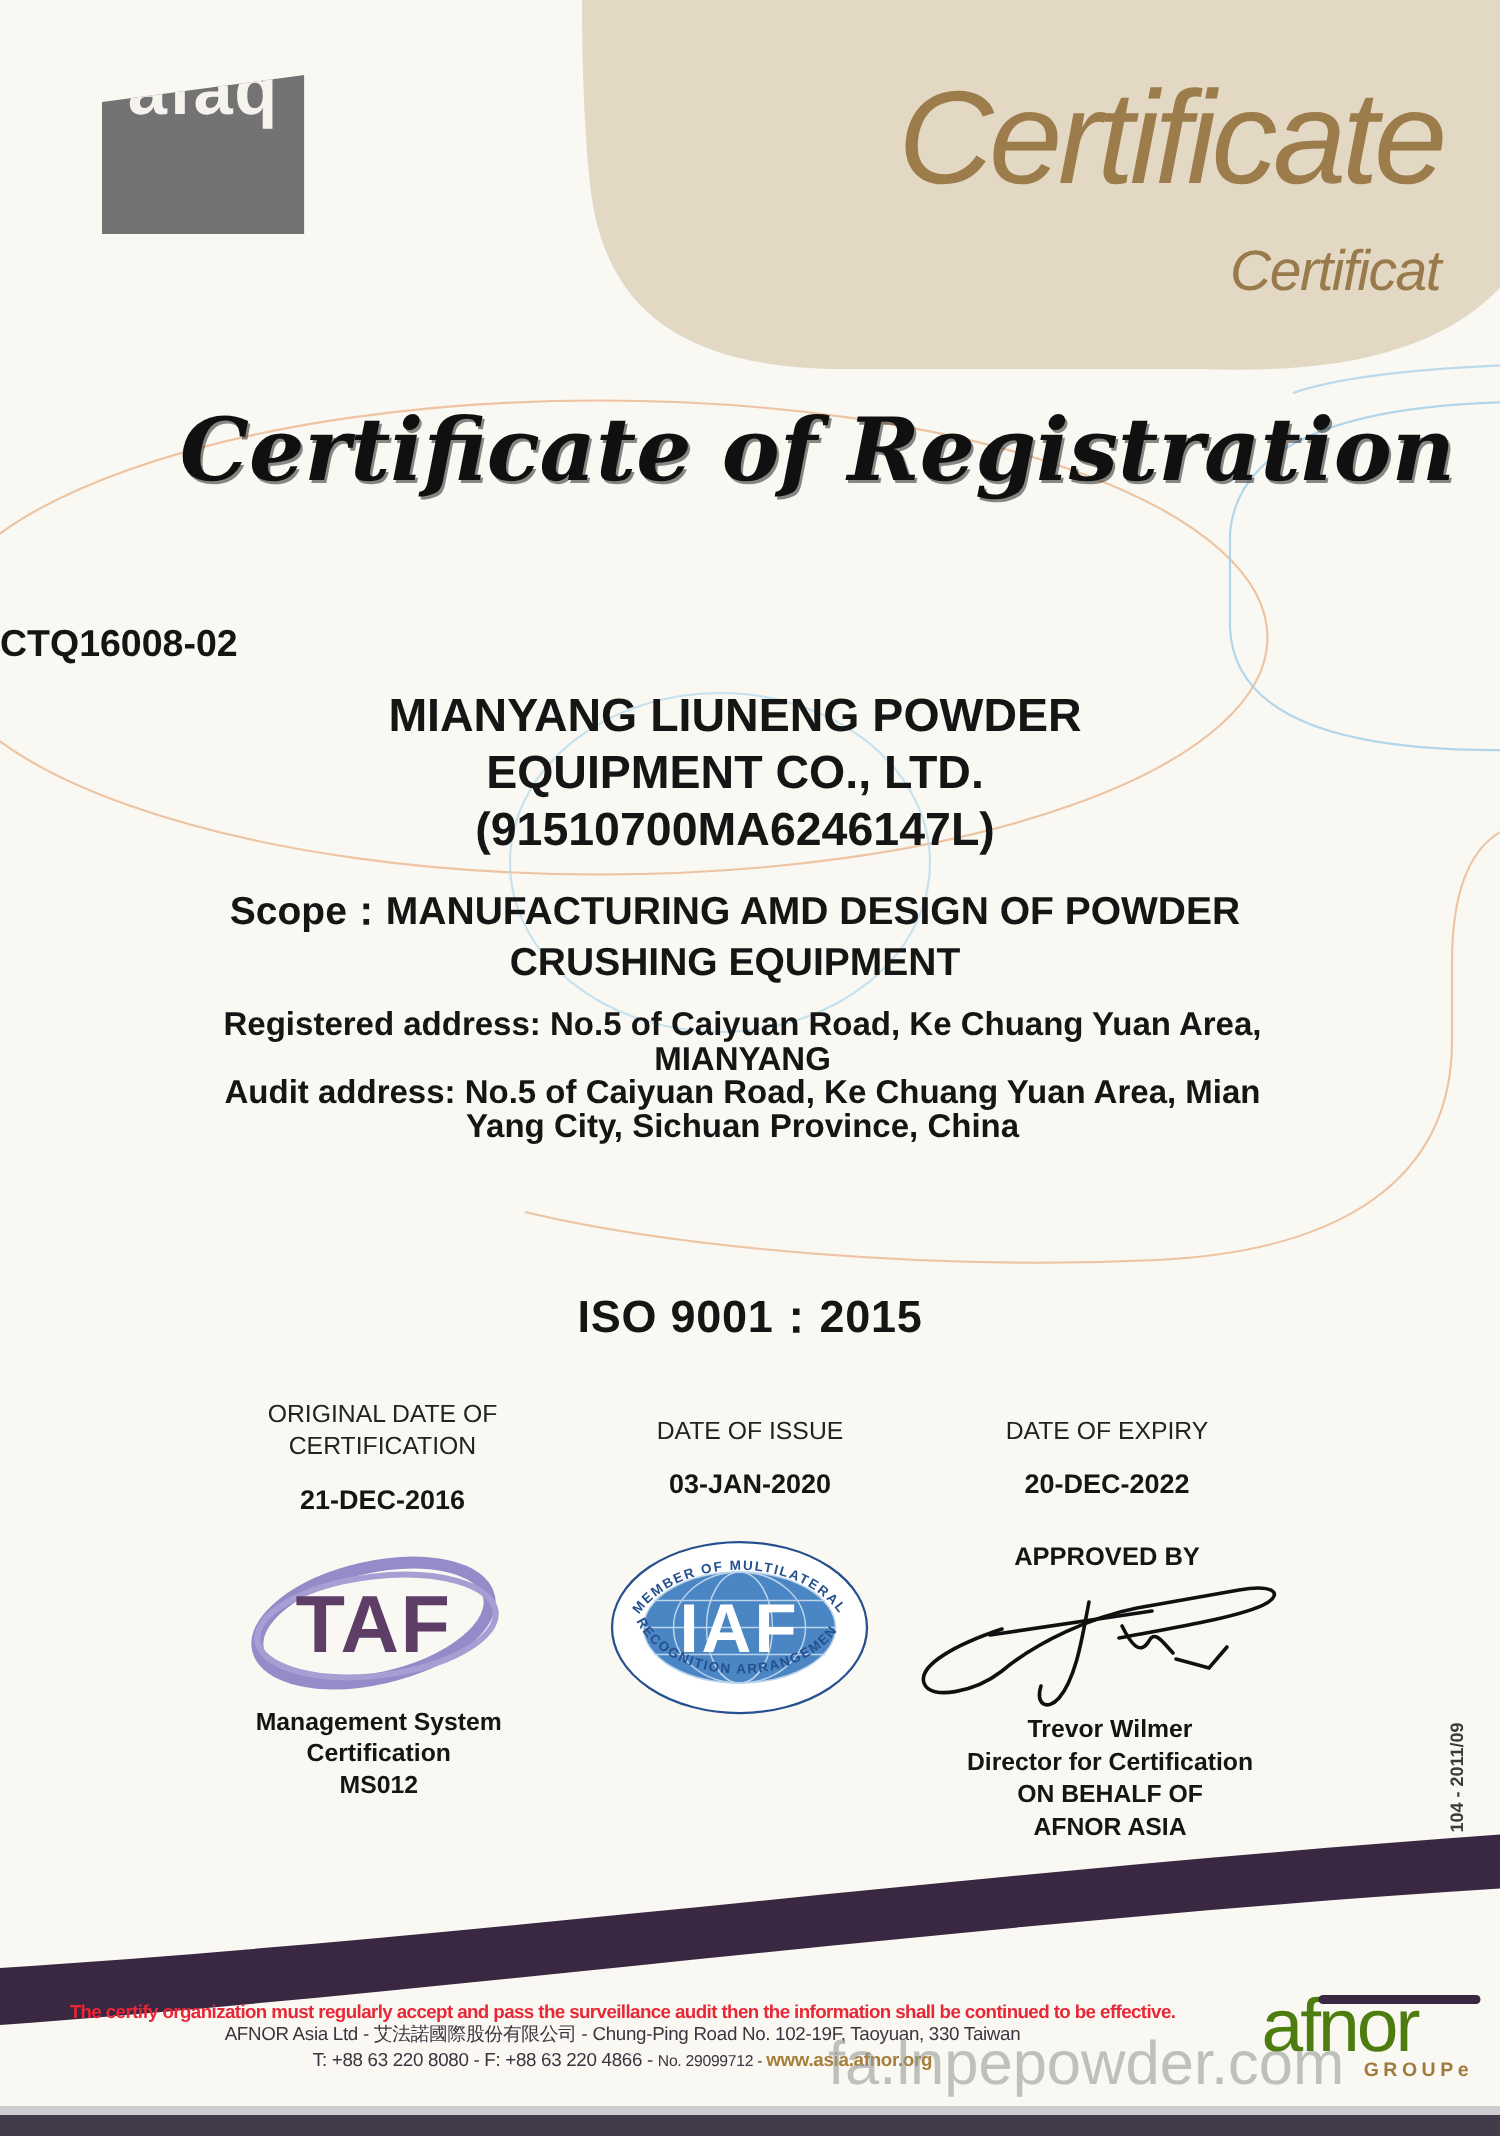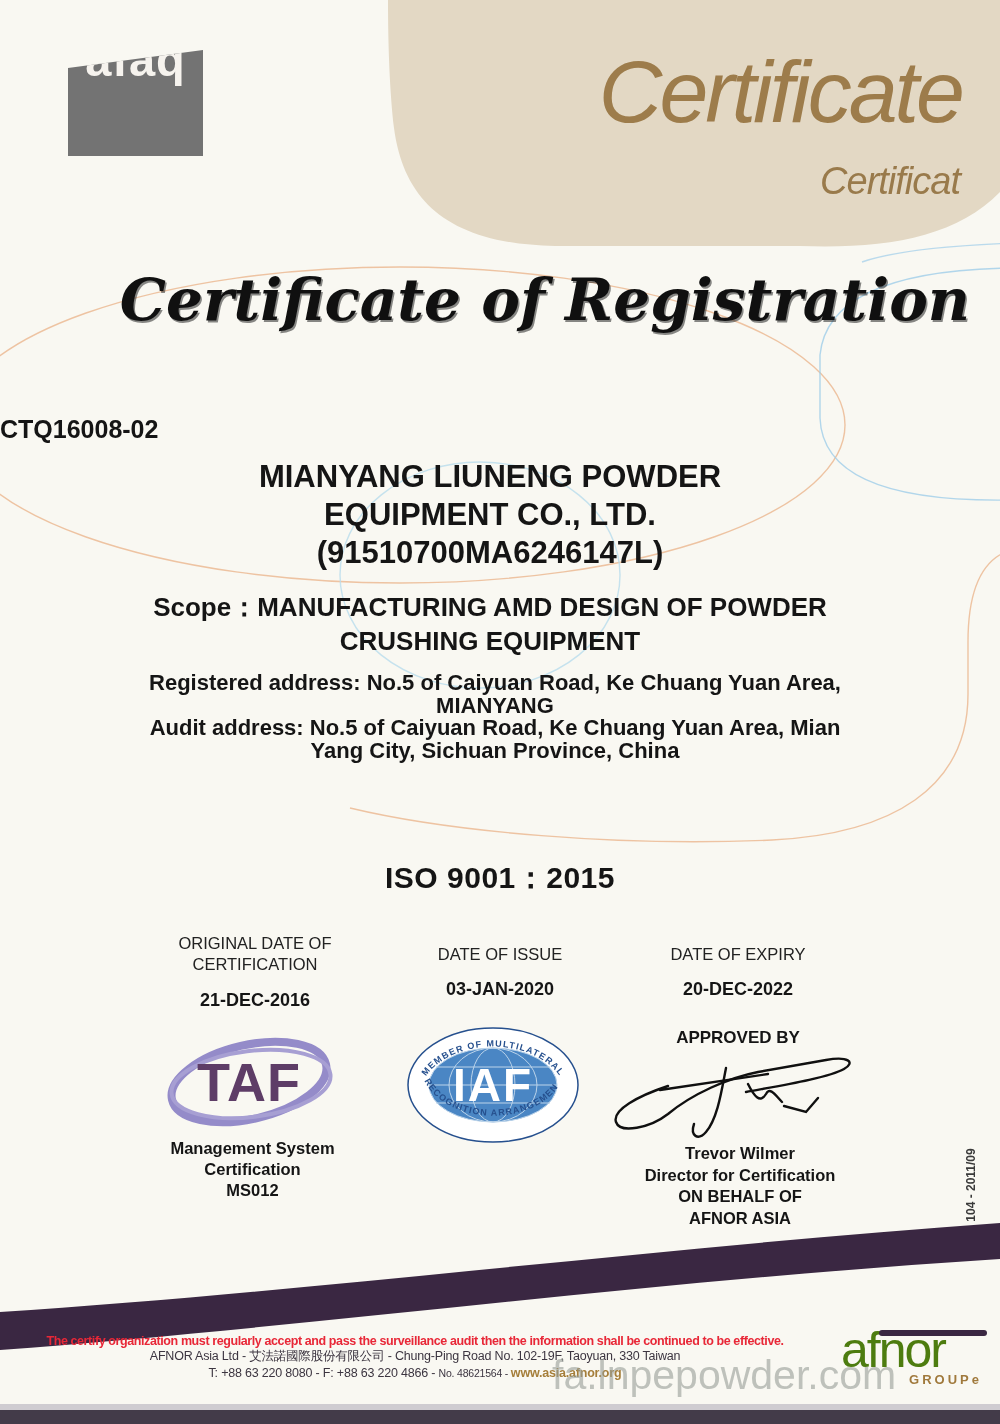--- a/index.html
+++ b/index.html
@@ -197,21 +197,21 @@
     <div>ON BEHALF OF</div>
     <div>AFNOR ASIA</div>
   </div>
 
   <div class="abs side-code">104 - 2011/09</div>
 
   <div class="abs footer">
     <div class="f-red">The certify organization must regularly accept and pass the surveillance audit then the information shall be continued to be effective.</div>
     <div class="f-addr">AFNOR Asia Ltd - 艾法諾國際股份有限公司 - Chung-Ping Road No. 102-19F, Taoyuan, 330 Taiwan</div>
     <div class="f-contact">
-      <span>T: +88 63 220 8080 - F: +88 63 220 4866 - </span><span class="small">No. 48621564 - </span><span class="gold">www.asia.afnor.org</span>
+      <span>T: +88 63 220 8080 - F: +88 63 220 4866 - </span><span class="small">No. 29099712 - </span><span class="gold">www.asia.afnor.org</span>
     </div>
   </div>
 
   <div class="abs afnor-logo">
     <span class="afnor-word">
       <span>afnor</span>
       <span class="afnor-bar"></span>
     </span>
     <div class="afnor-groupe">GROUPe</div>
   </div>

